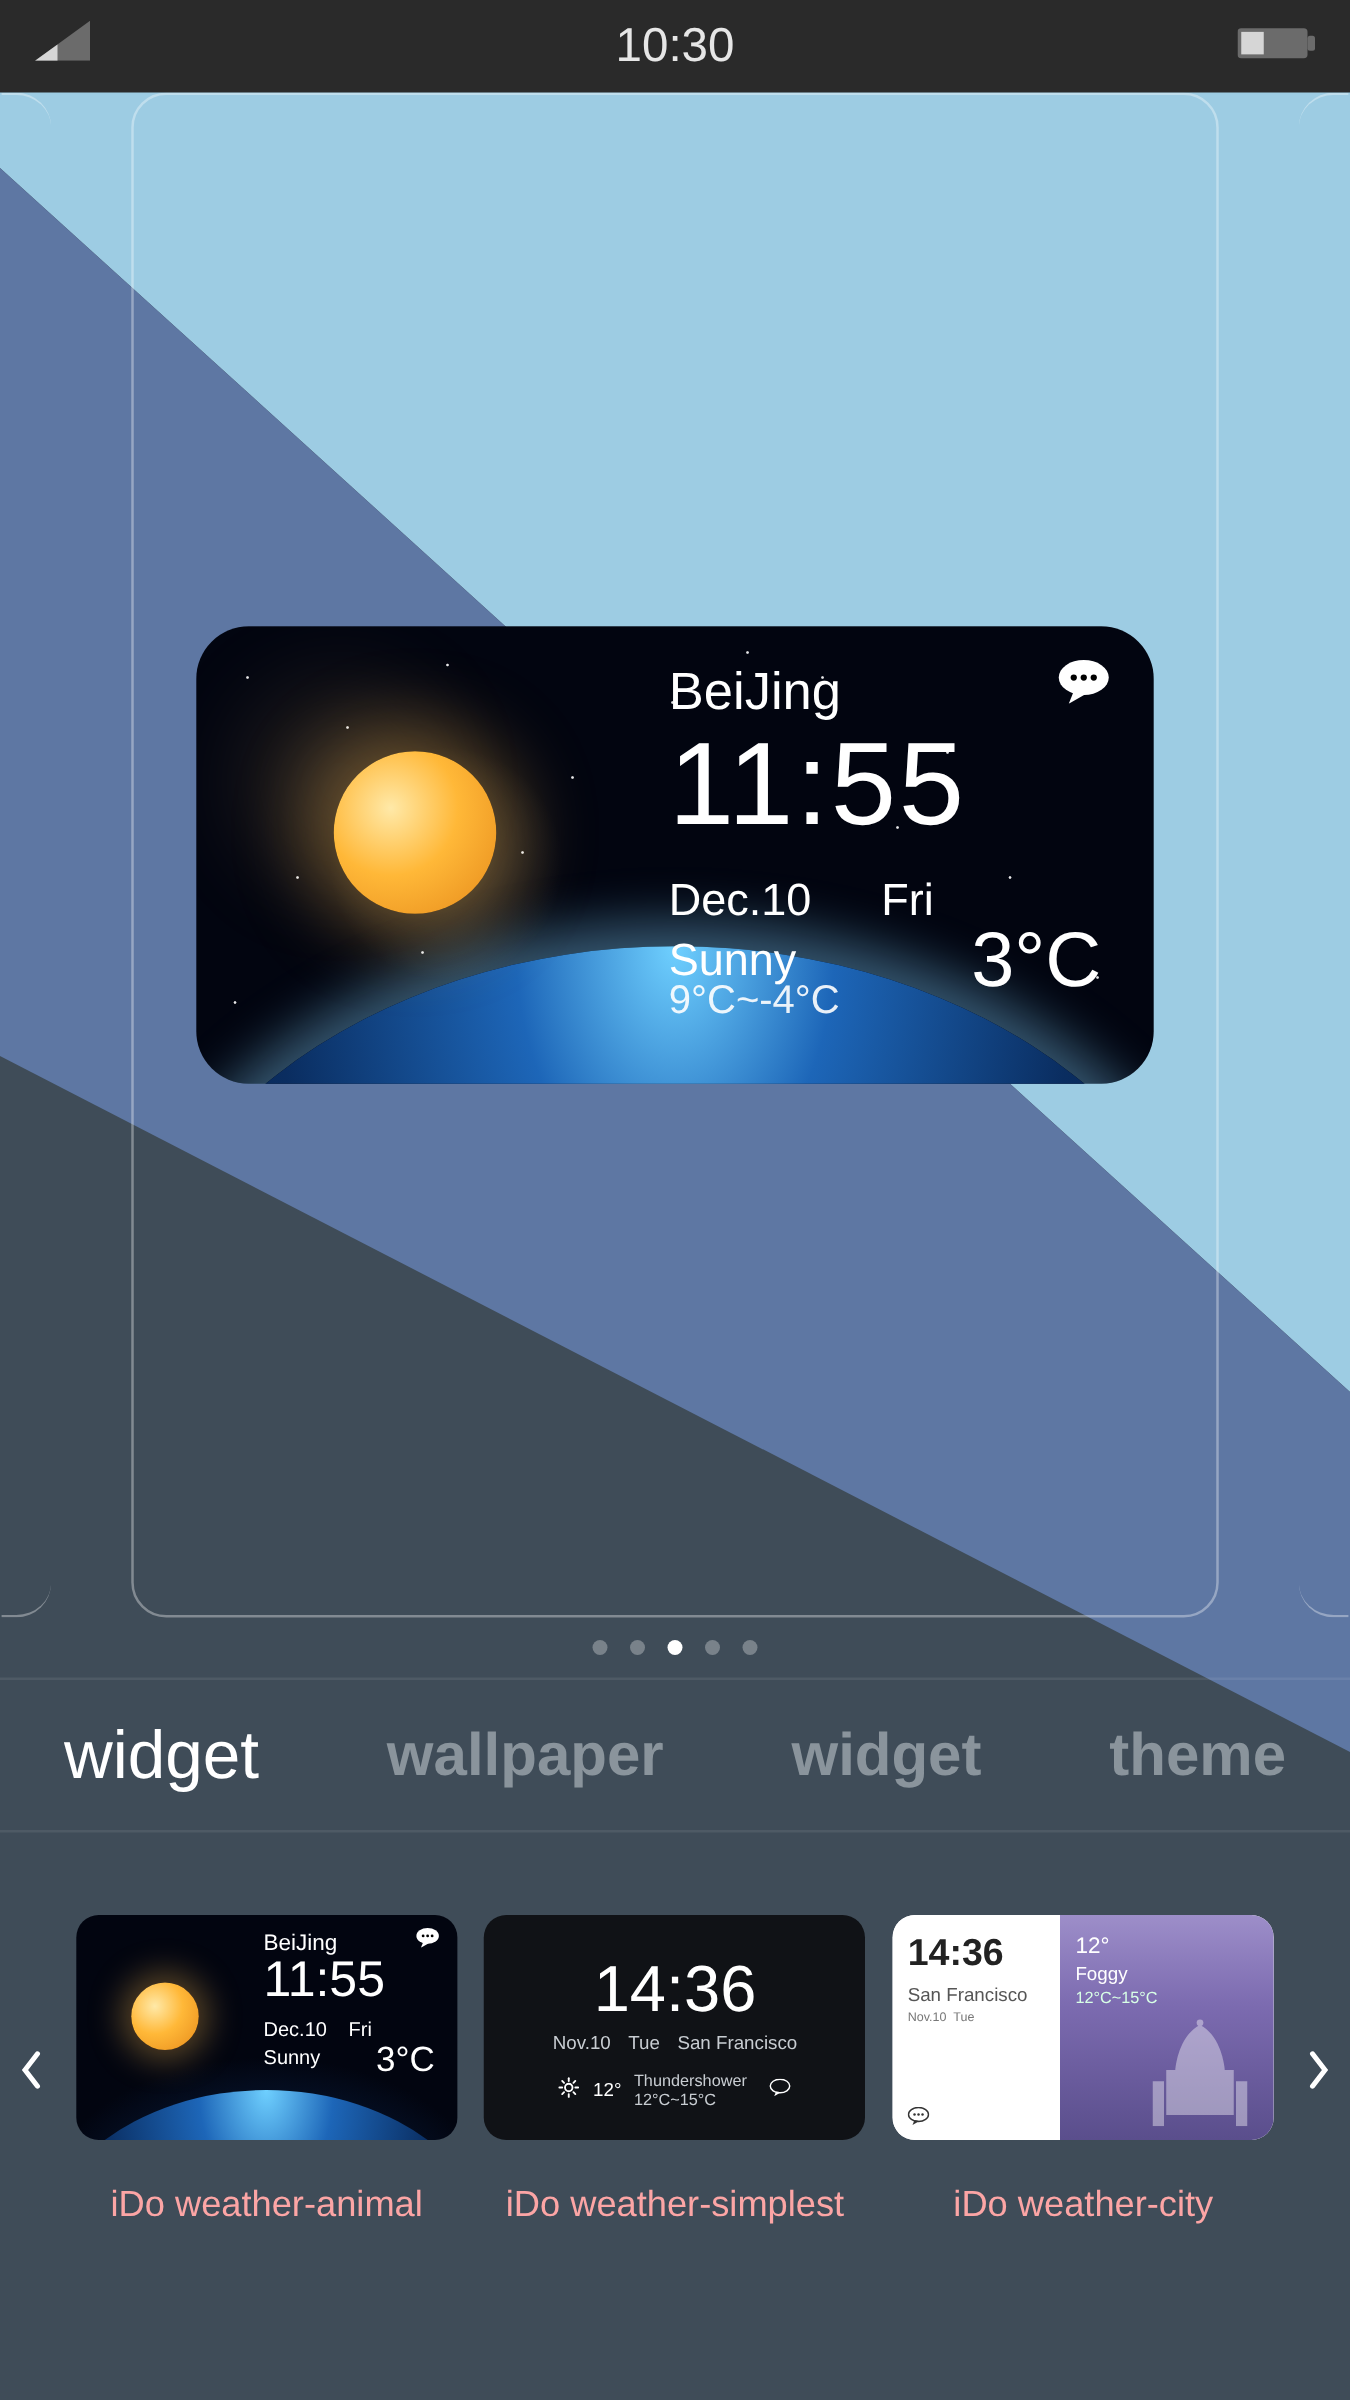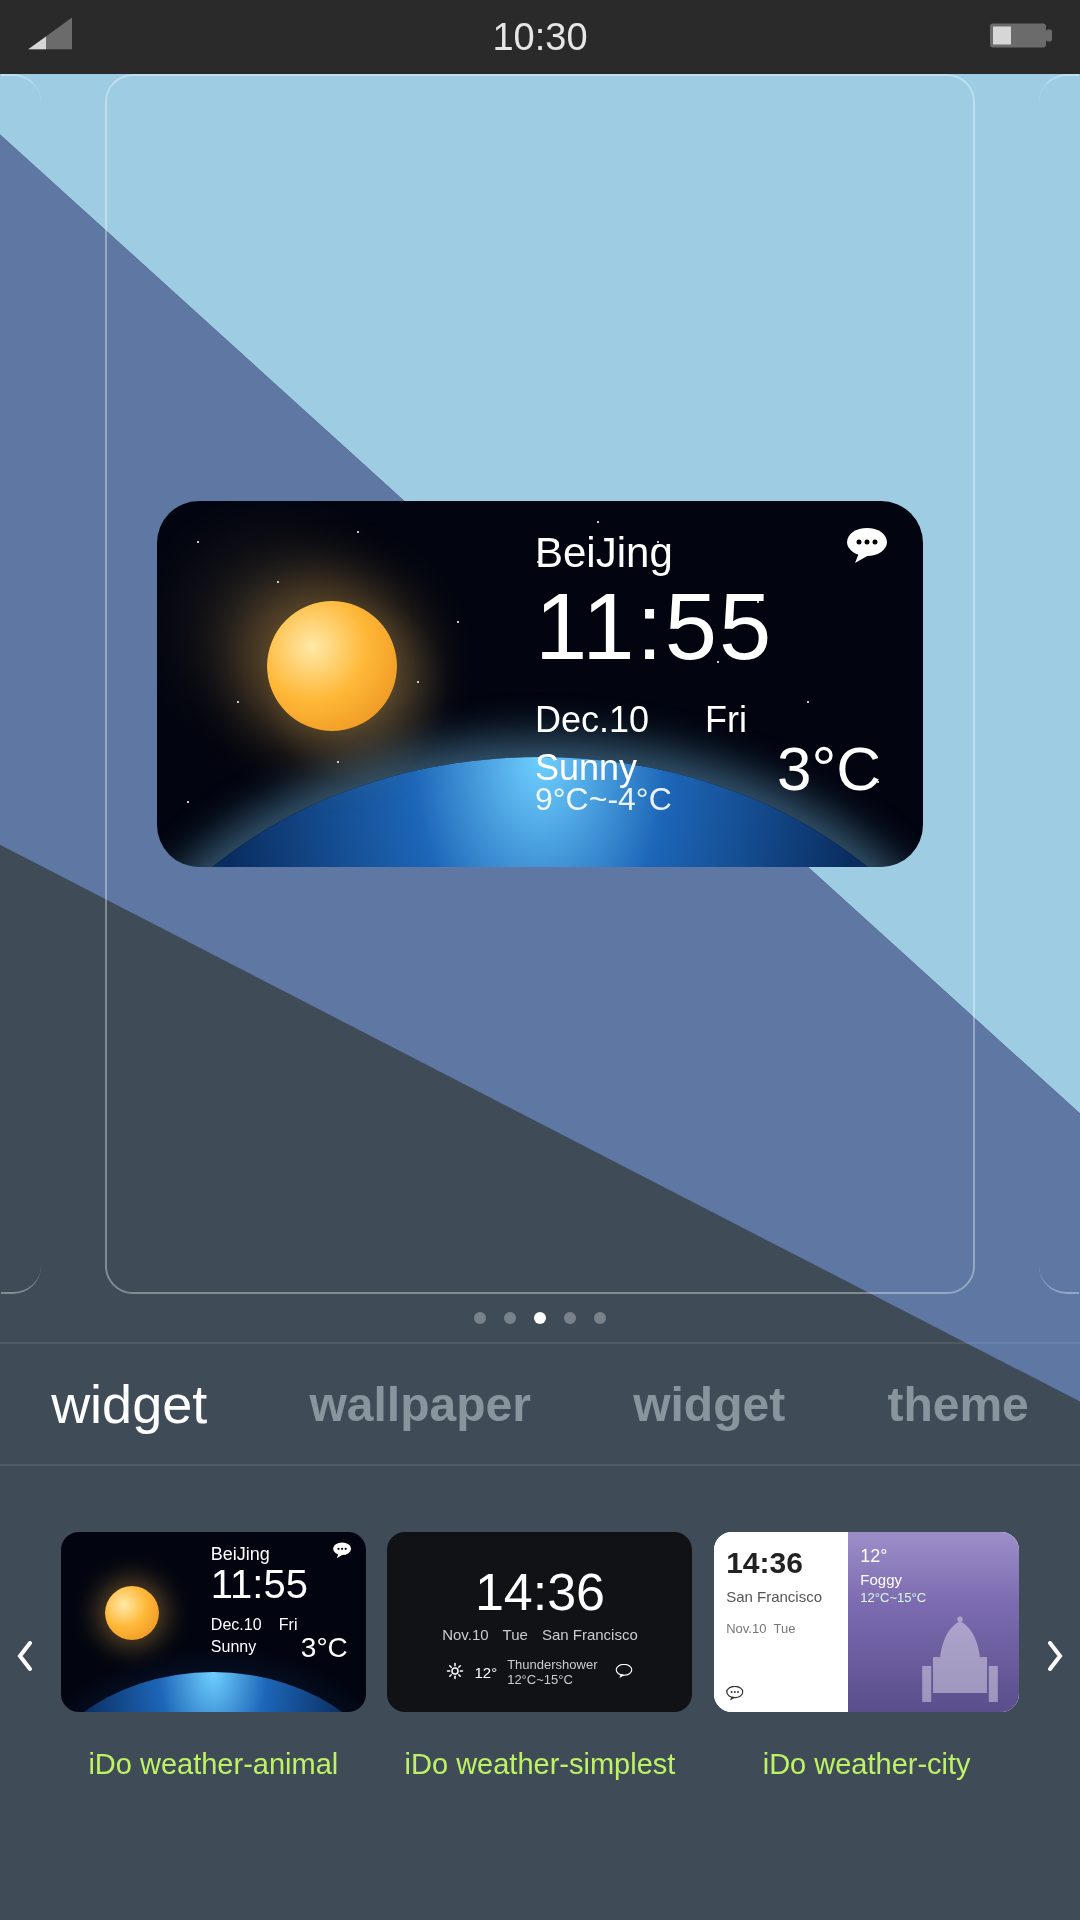--- a/index.html
+++ b/index.html
@@ -107,21 +107,21 @@
   
   .tabs { position: relative; z-index: 5; display: flex; justify-content: space-around; align-items: center; height: 120px; }
   .tab { color: #8a949c; font-size: 48px; font-weight: 700; }
   .tab.active { color: #fff; font-weight: 400; font-size: 54px; }
 
   
   .gallery { position: relative; z-index: 5; height: 380px; display: flex; align-items: center; }
   .chev { width: 50px; display: flex; align-items: center; justify-content: center; color: #fff; font-size: 36px; }
   .thumbs { flex: 1; display: flex; justify-content: space-around; align-items: flex-start; gap: 20px; padding: 0 10px; }
   .thumbcol { display: flex; flex-direction: column; align-items: center; gap: 36px; }
-  .thumb-label { color: #bef264; font-size: 29px; text-align: center; }
+  .thumb-label { color: #fca5a5; font-size: 29px; text-align: center; }
 
   .thumb {
     width: 305px; height: 180px; border-radius: 18px; position: relative; overflow: hidden;
     color: #fff; font-family: inherit;
   }
 
   
   .t1 {
     background: radial-gradient(ellipse 180px 120px at 50% 130%, #7ed4ff 0%, #1a5fb0 25%, #06142e 60%, #020510 100%), #030615;
   }
@@ -144,21 +144,21 @@
   .t2-row1 { display: flex; gap: 14px; font-size: 15px; color: #c8cdd2; margin-top: 4px; }
   .t2-row2 { display: flex; align-items: center; gap: 10px; font-size: 15px; margin-top: 14px; }
   .t2-row2 .sm { font-size: 13px; color: #c8cdd2; }
 
   
   .t3 { background: #fff; display: flex; }
   .t3-left { width: 44%; background: #fff; color: #222; padding: 14px 12px; display: flex; flex-direction: column; }
   .t3-right { flex: 1; background: linear-gradient(#9d8ec9 0%, #7c6bb0 40%, #5a4e8c 100%); position: relative; color: #fff; padding: 14px 12px; }
   .t3-time { font-size: 30px; font-weight: 600; }
   .t3-city { font-size: 15px; color: #555; margin-top: 8px; }
-  .t3-date { font-size: 13px; color: #777; margin-top: 16px; }
+  .t3-date { font-size: 10px; color: #777; margin-top: 4px; }
   .t3-temp { font-size: 18px; }
   .t3-cond { font-size: 15px; margin-top: 4px; }
   .t3-range{ font-size: 13px; color: #d8ffe6; margin-top: 2px; }
   .t3-speechmini { position: absolute; left: 12px; bottom: 10px; transform: scale(.4); transform-origin: bottom left; }
   .dome { position: absolute; right: 14px; bottom: 6px; opacity: .4; }
 </style>
 </head>
 <body>
 
 <div class="bg-top"></div>

